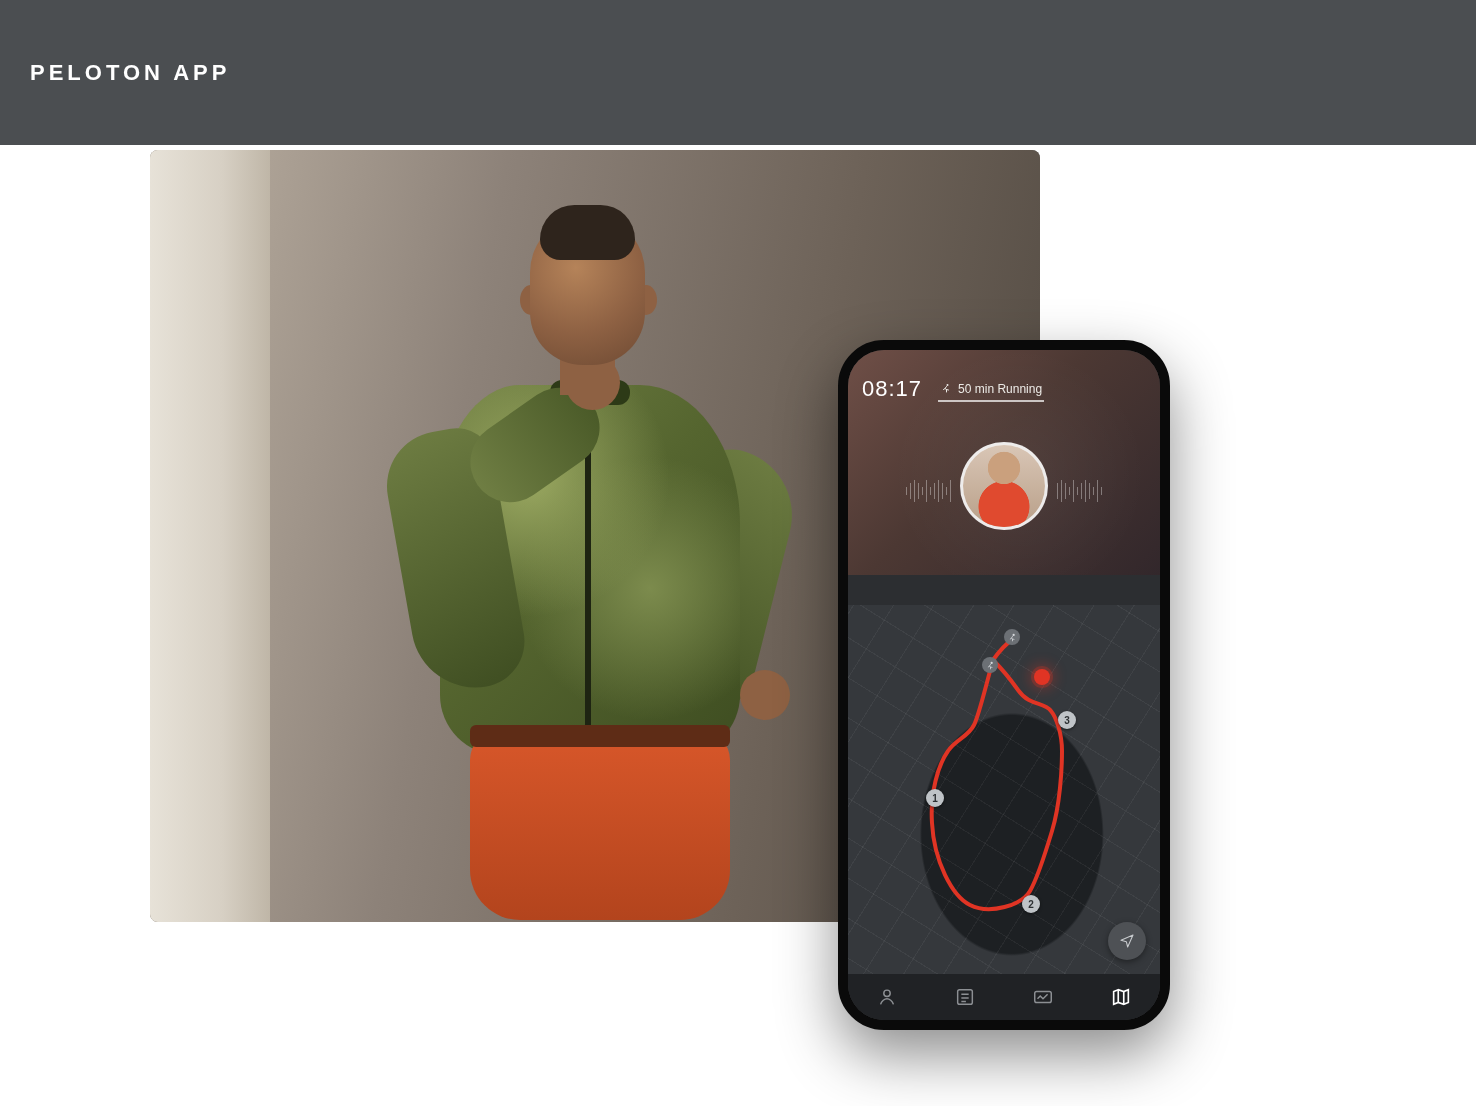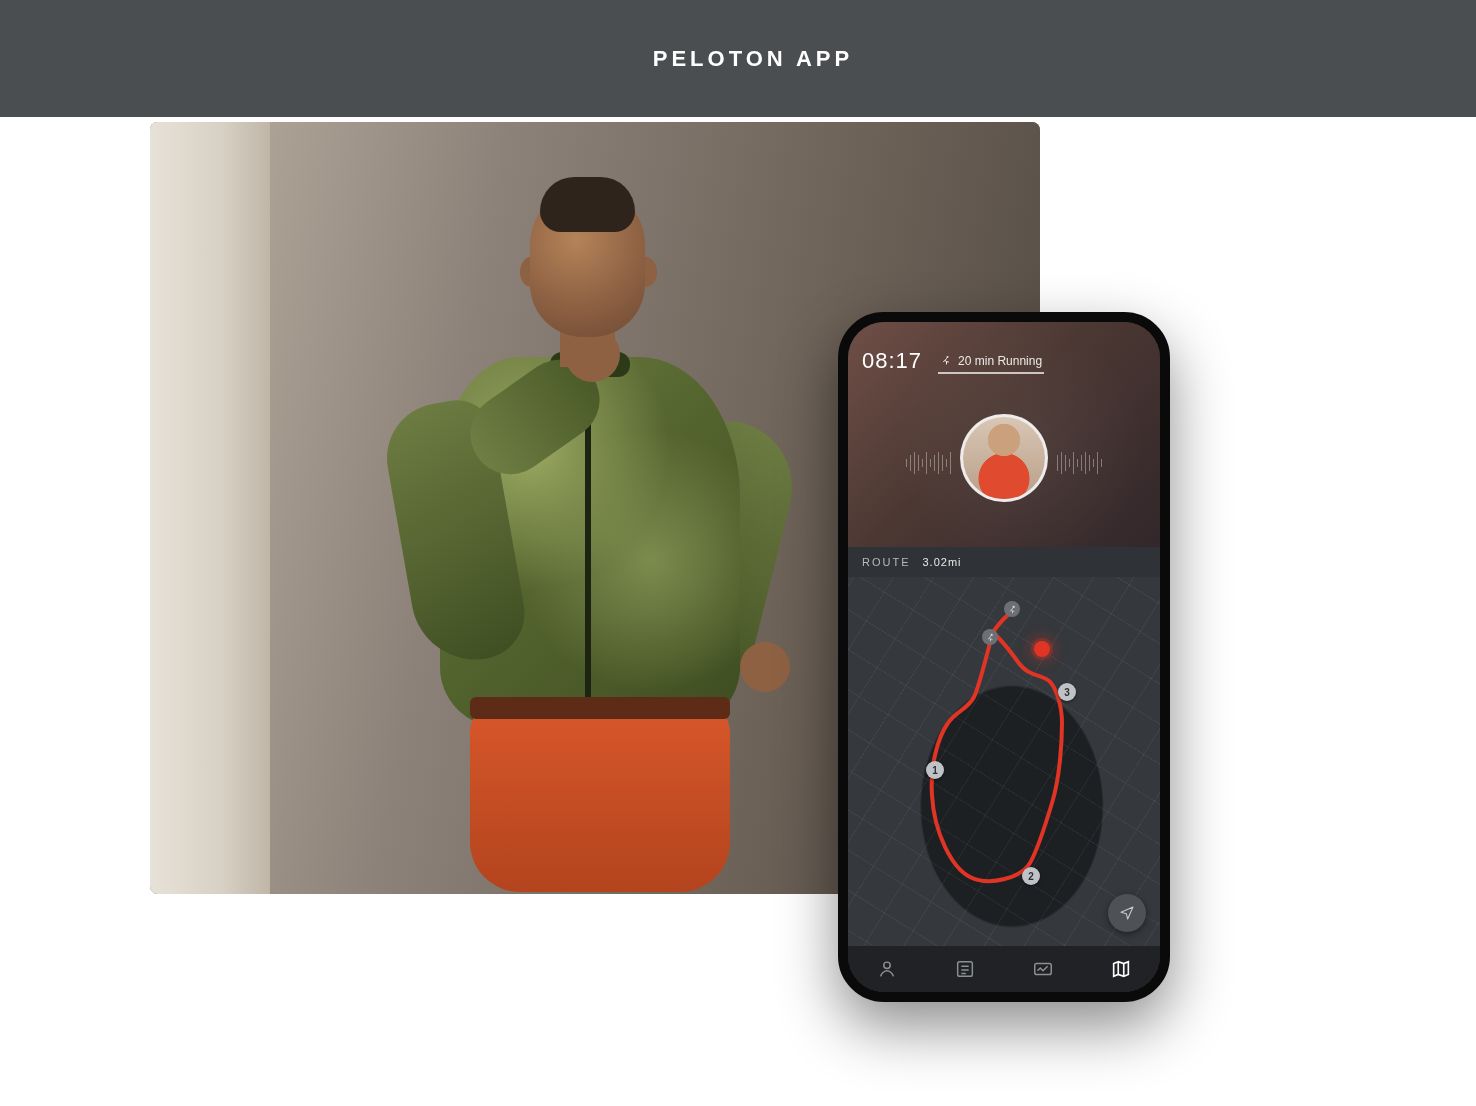--- a/index.html
+++ b/index.html
@@ -7,25 +7,24 @@
     font-family: -apple-system, BlinkMacSystemFont, "Segoe UI", Helvetica, Arial, sans-serif;
     background: #ffffff;
     width: 1476px;
     height: 1106px;
     overflow: hidden;
   }
 
   
   .banner {
     background: #4b4e51;
-    height: 117px;
+    height: 145px;
     display: flex;
     align-items: center;
     padding-left: 30px;
-    justify-content: center;
   }
   .banner-title {
     color: #ffffff;
     font-size: 22px;
     letter-spacing: 4px;
     font-weight: 600;
   }
 
   
   .hero-wrap {
@@ -237,21 +236,21 @@
     <div class="phone-screen">
 
       <div class="workout-pane">
         <div class="wp-top">
           <span class="wp-time">08:17</span>
           <span class="wp-chip">
             <svg width="12" height="12" viewBox="0 0 24 24" fill="none">
               <circle cx="15" cy="4" r="2" fill="#eceae6"></circle>
               <path d="M13 7l-3 4 3 2v5M10 11l-3 2M13 13l4 1" stroke="#eceae6" stroke-width="2" stroke-linecap="round"></path>
             </svg>
-            <span>20 min Running</span>
+            <span>50 min Running</span>
           </span>
         </div>
 
         <div class="wave">
           <span></span>
             <span></span>
             <span></span>
             <span></span>
             <span></span>
             <span></span>
@@ -274,24 +273,20 @@
             <span></span>
             <span></span>
             <span></span>
         </div>
 
         <div class="avatar-ring">
           <div class="avatar-inner"></div>
         </div>
       </div>
 
-      <div class="route-strip">
-        <span>ROUTE</span>
-        <span class="route-val">3.02mi</span>
-      </div>
 
       <div class="map-pane">
         <svg class="route-path" viewBox="0 0 312 370">
           <path d="M145 55
                    C150 60 158 68 170 85
                    S196 96 203 106
                    C208 112 214 128 214 146
                    S212 200 204 226
                    C198 246 190 272 182 286
                    C174 300 142 310 122 300

